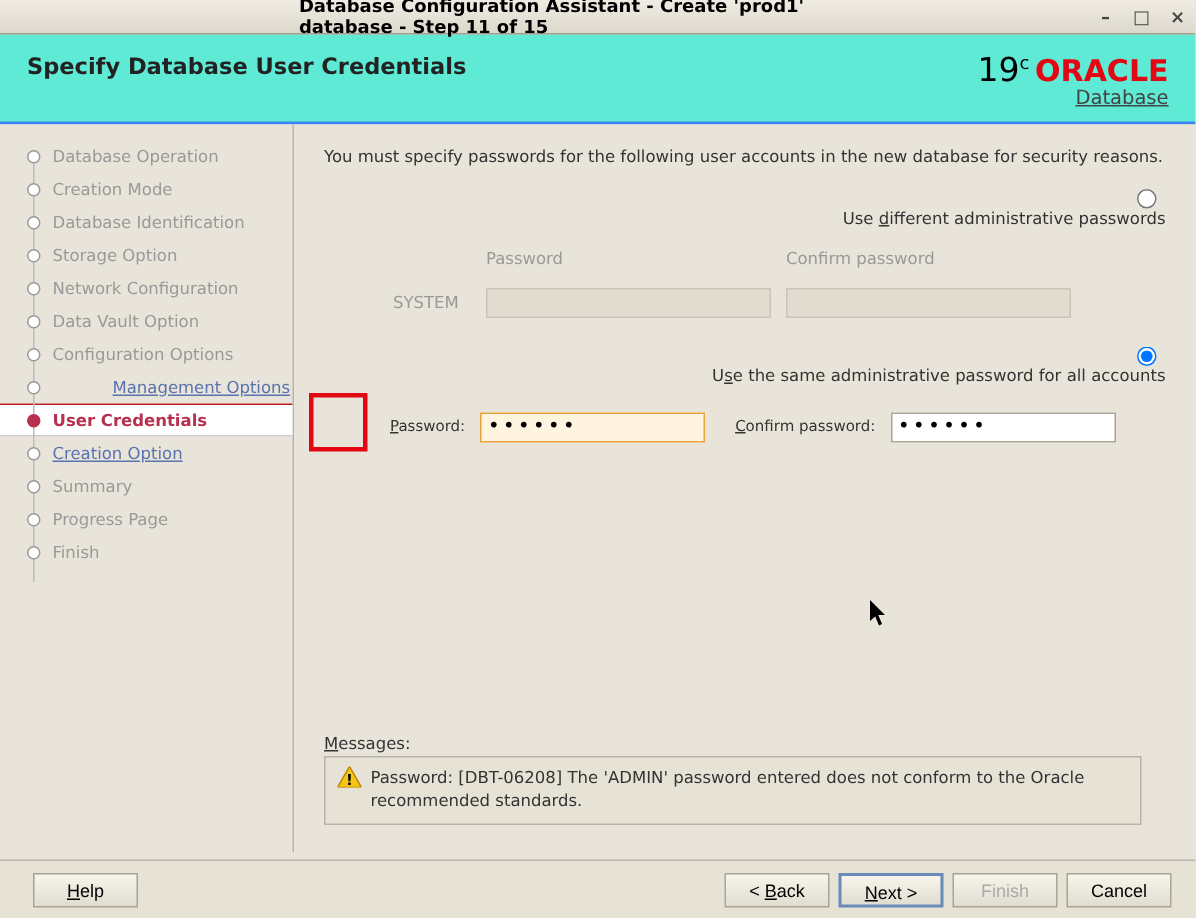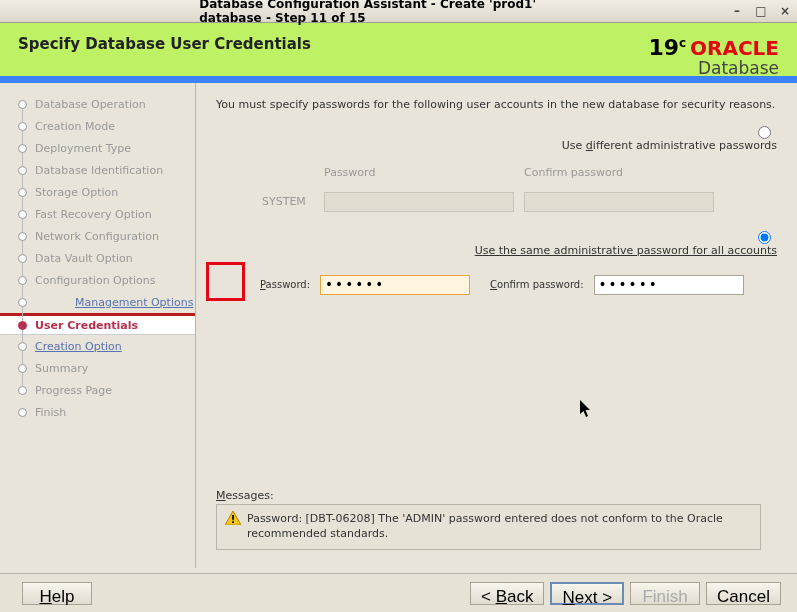--- a/index.html
+++ b/index.html
@@ -1,35 +1,35 @@
 <!DOCTYPE html>
 <html><head>
 <meta charset="utf-8">
 <style>
 * { box-sizing: border-box; margin: 0; padding: 0; }
 body { font-family: "DejaVu Sans", Arial, sans-serif; font-size: 12px; background: #e8e4d9; color: #333; width: 797px; height: 612px; overflow: hidden; position: relative; }
 .titlebar { height: 23px; background: linear-gradient(to bottom, #f0ece3, #dcd8cc); border-bottom: 1px solid #a09c90; display: flex; align-items: center; padding: 0 4px; position: relative; }
 .titlebar-title { position: absolute; left: 50%; transform: translateX(-50%); font-weight: bold; font-size: 12px; color: #000; }
 .titlebar-btns { position: absolute; right: 4px; display: flex; gap: 8px; }
 .titlebar-btn { width: 16px; height: 16px; display: flex; align-items: center; justify-content: center; cursor: pointer; font-size: 12px; font-weight: bold; color: #444; }
-.header { height: 60px; padding: 12px 18px 0 18px; display: flex; justify-content: space-between; align-items: flex-start; border-bottom: 7px solid #3b82f6; background: #bef264; }
+.header { height: 60px; padding: 12px 18px 0 18px; display: flex; justify-content: space-between; align-items: flex-start; border-bottom: 2px solid #3b82f6; background: #5eead4; }
 .page-title { font-size: 15px; font-weight: bold; color: #222; }
 .oracle-logo { text-align: right; }
-.oracle-19c { font-weight: bold; font-size: 22px; color: #000; display: inline; }
+.oracle-19c { font-weight: normal; font-size: 22px; color: #000; display: inline; }
 .oracle-19c sup { font-size: 12px; }
 .oracle-name { color: #e30613; font-weight: bold; font-size: 20px; }
-.oracle-db { font-size: 17px; color: #444; text-align: right; display: block; margin-top: -2px; }
+.oracle-db { font-size: 13px; color: #444; text-align: right; display: block; margin-top: -2px; text-decoration: underline; }
 .body-area { display: flex; height: 485px; background: #e8e4d9; }
 .sidebar { width: 196px; background: #e8e4d9; border-right: 1px solid #b8b4a8; padding: 10px 0 0 14px; position: relative; }
 .step-item { display: flex; align-items: center; height: 22px; position: relative; font-size: 11px; padding-left: 4px; }
 .step-dot { width: 9px; height: 9px; border-radius: 50%; background: #fff; border: 1px solid #999; margin-right: 8px; flex-shrink: 0; z-index: 2; }
 .step-dot.filled { background: #b8304f; border-color: #b8304f; }
 .step-label { color: #999; }
 .step-completed .step-label { color: #5972b0; text-decoration: underline; cursor: pointer; margin-left: 40px; }
-.step-current { background: #fff; margin-left: -14px; padding-left: 18px; border-top: 3px solid #b91c1c; border-bottom: 1px solid #ccc; font-weight: bold; }
+.step-current { background: #fff; margin-left: -14px; padding-left: 18px; border-top: 1px solid #b91c1c; border-bottom: 1px solid #ccc; font-weight: bold; }
 .step-current .step-label { color: #b8304f; }
 .step-current .step-dot { background: #b8304f; border-color: #b8304f; position: relative; }
 .step-upcoming .step-label { color: #5972b0; text-decoration: underline; cursor: pointer; }
 .step-line { position: absolute; left: 22px; top: 18px; bottom: 180px; width: 1px; background: #bbb; z-index: 1; }
 .main { flex: 1; padding: 14px 20px 0 20px; background: #e8e4d9; position: relative; }
 .intro { font-size: 11px; margin-bottom: 12px; line-height: 1.5; }
 .radio-row { display: flex; align-items: flex-end; margin: 6px 0; flex-direction: column; }
 .radio-row input[type="radio"] { margin-right: 6px; }
 .radio-row label { font-size: 11px; }
 .pw-table { margin: 8px 0 12px 44px; }
@@ -45,21 +45,21 @@
 .confirm-active { background: #fff; }
 .red-box { position: absolute; left: 206px; top: 262px; width: 39px; height: 39px; border: 3px solid #e30613; z-index: 10; pointer-events: none; }
 .messages { position: absolute; left: 216px; bottom: 62px; right: 36px; }
 .messages-label { font-size: 11px; margin-bottom: 2px; }
 .messages-label u { text-decoration: underline; }
 .messages-box { border: 1px solid #b8b4a8; background: #e6e2d6; height: 46px; padding: 6px 8px; display: flex; align-items: flex-start; gap: 6px; font-size: 11px; line-height: 1.4; }
 .warn-icon { width: 16px; height: 14px; flex-shrink: 0; }
 .cursor-arrow { position: absolute; left: 580px; top: 400px; font-size: 14px; color: #000; z-index: 20; pointer-events: none; }
 .footer { position: absolute; bottom: 0; left: 0; right: 0; height: 39px; border-top: 1px solid #b8b4a8; background: #e6e2d6; display: flex; align-items: center; padding: 0 16px; }
 .footer .spacer { flex: 1; }
-.btn { height: 23px; min-width: 70px; padding: 4px 10px; background: linear-gradient(to bottom, #f8f5ec, #e0dcd0); border: 1px solid #a8a494; font-size: 17px; cursor: pointer; margin-left: 6px; }
+.btn { height: 23px; min-width: 70px; padding: 4px 10px; background: linear-gradient(to bottom, #f8f5ec, #e0dcd0); border: 1px solid #a8a494; font-size: 12px; cursor: pointer; margin-left: 6px; }
 .btn:disabled { color: #aaa; cursor: default; }
 .btn u { text-decoration: underline; }
 .btn.default { border: 2px solid #6a8bb8; }
 </style>
 </head>
 <body>
 
 <div class="titlebar">
   <span class="titlebar-title">Database Configuration Assistant - Create 'prod1' database - Step 11 of 15</span>
   <div class="titlebar-btns">
@@ -84,33 +84,25 @@
     <div class="step-item">
         <span class="step-dot"></span>
         <span class="step-label">Database Operation</span>
       </div>
     <div class="step-item">
         <span class="step-dot"></span>
         <span class="step-label">Creation Mode</span>
       </div>
     <div class="step-item">
         <span class="step-dot"></span>
-        <span class="step-label">Deployment Type</span>
-      </div>
-    <div class="step-item">
-        <span class="step-dot"></span>
         <span class="step-label">Database Identification</span>
       </div>
     <div class="step-item">
         <span class="step-dot"></span>
         <span class="step-label">Storage Option</span>
-      </div>
-    <div class="step-item">
-        <span class="step-dot"></span>
-        <span class="step-label">Fast Recovery Option</span>
       </div>
     <div class="step-item">
         <span class="step-dot"></span>
         <span class="step-label">Network Configuration</span>
       </div>
     <div class="step-item">
         <span class="step-dot"></span>
         <span class="step-label">Data Vault Option</span>
       </div>
     <div class="step-item">
@@ -159,21 +151,21 @@
         <th>Confirm password</th>
       </tr>
       <tr>
         <td class="row-label">SYSTEM</td>
         <td><input class="pw-input" disabled="" style=""></td>
         <td><input class="pw-input" disabled="" style=""></td>
       </tr>
     </tbody>
       </table>
 
-    <div class="radio-row" style="margin-top:14px;text-decoration:underline;">
+    <div class="radio-row" style="margin-top:14px;">
       <input type="radio" name="pwmode" checked="" style="">
       <label>U<u>s</u>e the same administrative password for all accounts</label>
     </div>
 
     <div class="same-pw-row">
       <label><u>P</u>assword:</label>
       <input type="password" class="pw-active" value="••••••" style="">
       <label style="margin-left:10px;"><u>C</u>onfirm password:</label>
       <input type="password" class="confirm-active" value="••••••" style="">
     </div>

